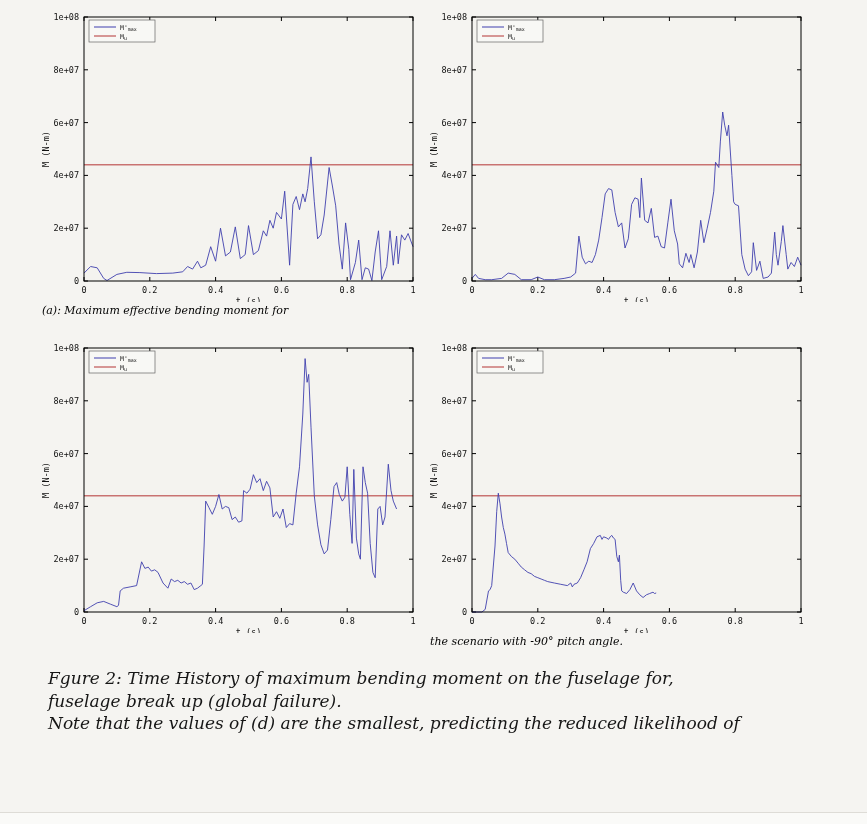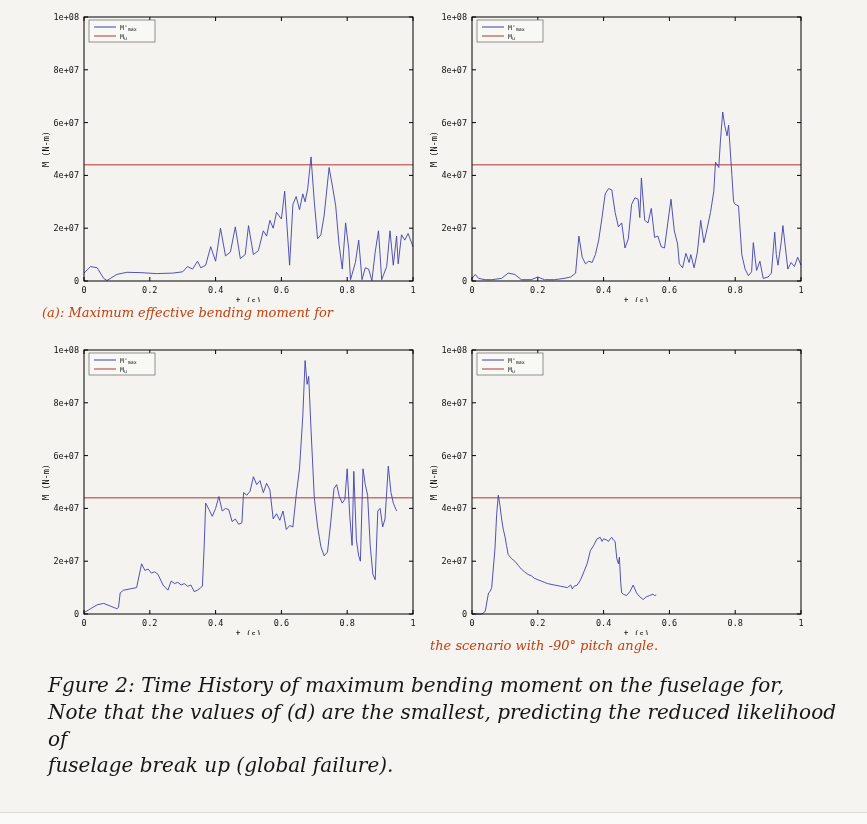--- a/index.html
+++ b/index.html
@@ -7,27 +7,27 @@
     width:867px;height:824px;overflow:hidden;position:relative;
     background:#f5f4f1;
     font-family:"DejaVu Serif", serif;
     color:#1b1b1b;
   }
   .figure-wrap{padding:8px 0 0 38px;}
   .grid{display:grid;grid-template-columns:386px 386px;column-gap:2px;}
   .chart-cell{margin-bottom:12px;}
   svg.chart{display:block;}
   .subcap{
-    font-style:italic;font-size:13px;line-height:1.32;
-    margin:2px 0 0 4px;color:#c2410c;
+    font-style:italic;font-size:11px;line-height:1.32;
+    margin:2px 0 0 4px;color:#000000;
   }
   .cap-line{display:block;}
   .maincap{
     margin:18px 0 16px 10px;
-    font-style:italic;font-size:20px;line-height:1.33;color:#161616;
+    font-style:italic;font-size:17px;line-height:1.33;color:#161616;
     max-width:800px;
   }
   .bottom-strip{
     position:absolute;left:0;bottom:0;width:100%;height:11px;
     background:#fafaf8;border-top:1px solid #dedcd7;
   }
 </style>
 </head>
 <body>
 
@@ -255,18 +255,18 @@
         </svg>
       <figcaption class="subcap">
         <span class="cap-line">the scenario with -90° pitch angle.</span>
       </figcaption>
     </figure>
 
   </div>
 
   <p class="maincap">
     <span class="cap-line">Fgure 2: Time History of maximum bending moment on the fuselage for,</span>
+    <span class="cap-line">fuselage break up (global failure).</span>
     <span class="cap-line">Note that the values of (d) are the smallest, predicting the reduced likelihood of</span>
-    <span class="cap-line">fuselage break up (global failure).</span>
   </p>
 </div>
 
 <div class="bottom-strip"></div>
 
 </body></html>

